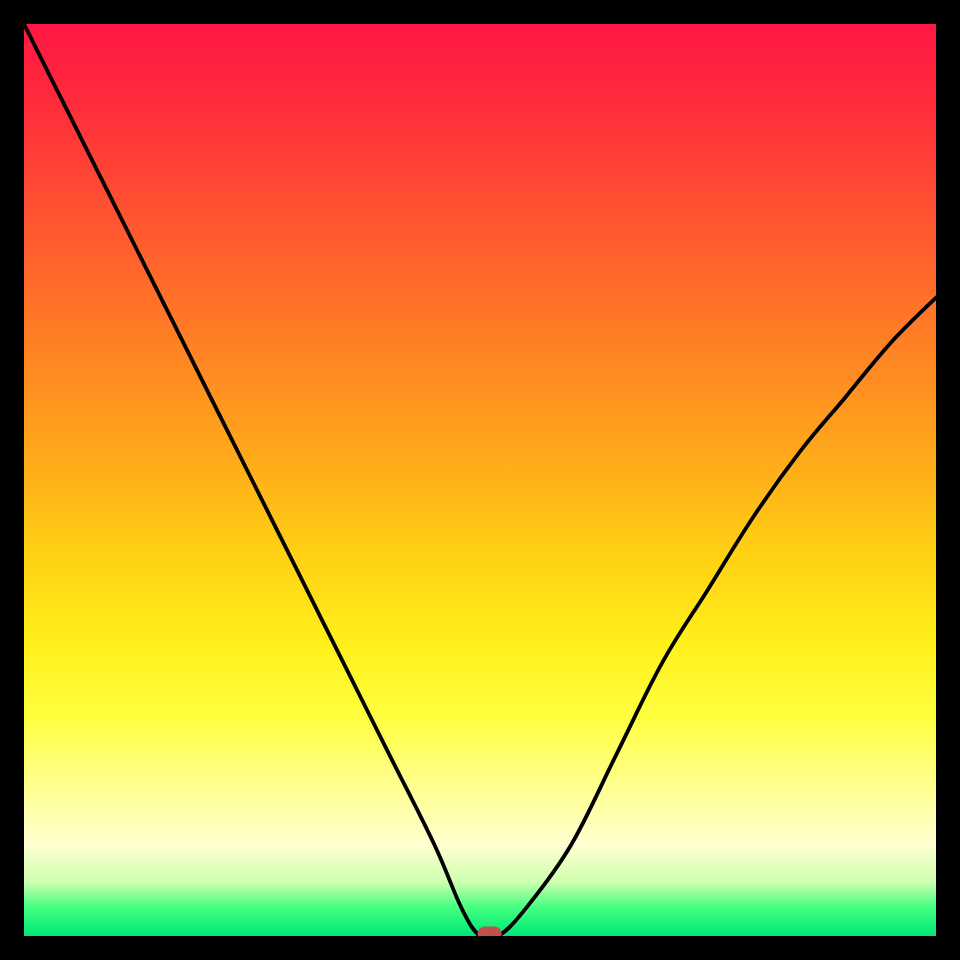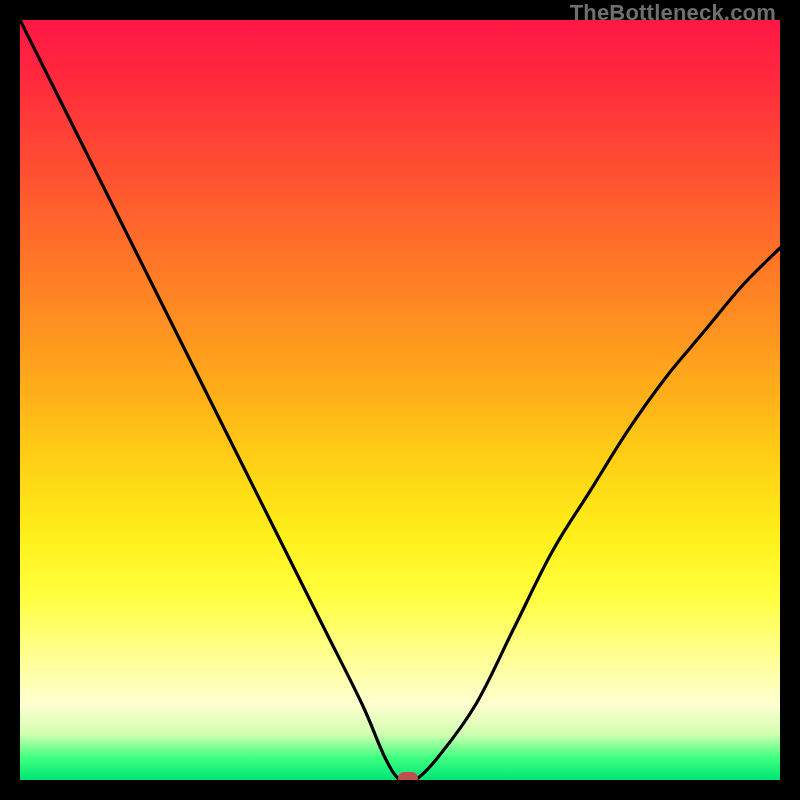--- a/index.html
+++ b/index.html
@@ -56,21 +56,20 @@
     width: 20px;
     height: 12px;
     background: #c0504d;
     border-radius: 6px / 6px;
   }
 </style>
 </head>
 <body>
 
 <div class="frame">
-  <div class="watermark">TheBottleneck.com</div>
   <div class="plot-area">
     <div class="gradient-bg"></div>
     <svg class="curve" viewBox="0 0 760 760" preserveAspectRatio="none">
       <path id="curve-path" fill="none" stroke="#000000" stroke-width="3.2" stroke-linecap="round" stroke-linejoin="round" d="M 0 0 C 6.84 13.68, 24.32 48.64, 38.00 76.00 C 51.68 103.36, 62.32 124.64, 76.00 152.00 C 89.68 179.36, 100.32 200.64, 114.00 228.00 C 127.68 255.36, 138.32 276.64, 152.00 304.00 C 165.68 331.36, 176.32 352.64, 190.00 380.00 C 203.68 407.36, 214.32 428.64, 228.00 456.00 C 241.68 483.36, 252.32 504.64, 266.00 532.00 C 279.68 559.36, 290.32 580.64, 304.00 608.00 C 317.68 635.36, 331.06 660.74, 342.00 684.00 C 352.94 707.26, 357.96 723.52, 364.80 737.20 C 371.64 750.88, 374.53 755.90, 380.00 760.00 C 385.47 764.10, 388.36 764.10, 395.20 760.00 C 402.04 755.90, 407.06 750.88, 418.00 737.20 C 428.94 723.52, 442.32 707.26, 456.00 684.00 C 469.68 660.74, 480.32 635.36, 494.00 608.00 C 507.68 580.64, 518.32 556.62, 532.00 532.00 C 545.68 507.38, 556.32 493.09, 570.00 471.20 C 583.68 449.31, 594.32 430.92, 608.00 410.40 C 621.68 389.88, 632.32 374.98, 646.00 357.20 C 659.68 339.42, 670.32 328.02, 684.00 311.60 C 697.68 295.18, 708.32 281.05, 722.00 266.00 C 735.68 250.95, 753.16 234.84, 760.00 228.00"></path>
     </svg>
     <div class="marker" id="marker" style="left: 377.6px; top: 752px; background: rgb(192, 80, 77);"></div>
   </div>
 </div>
 
 </body></html>

